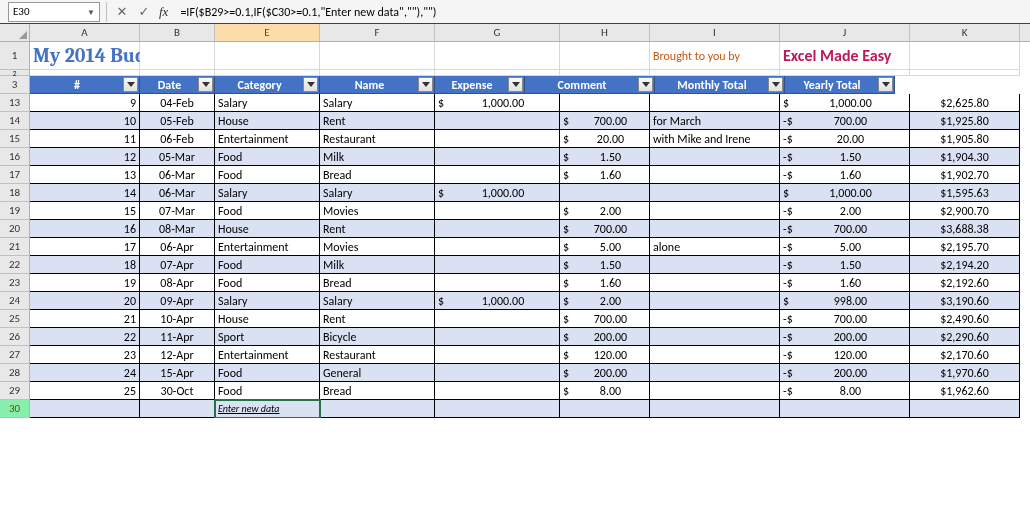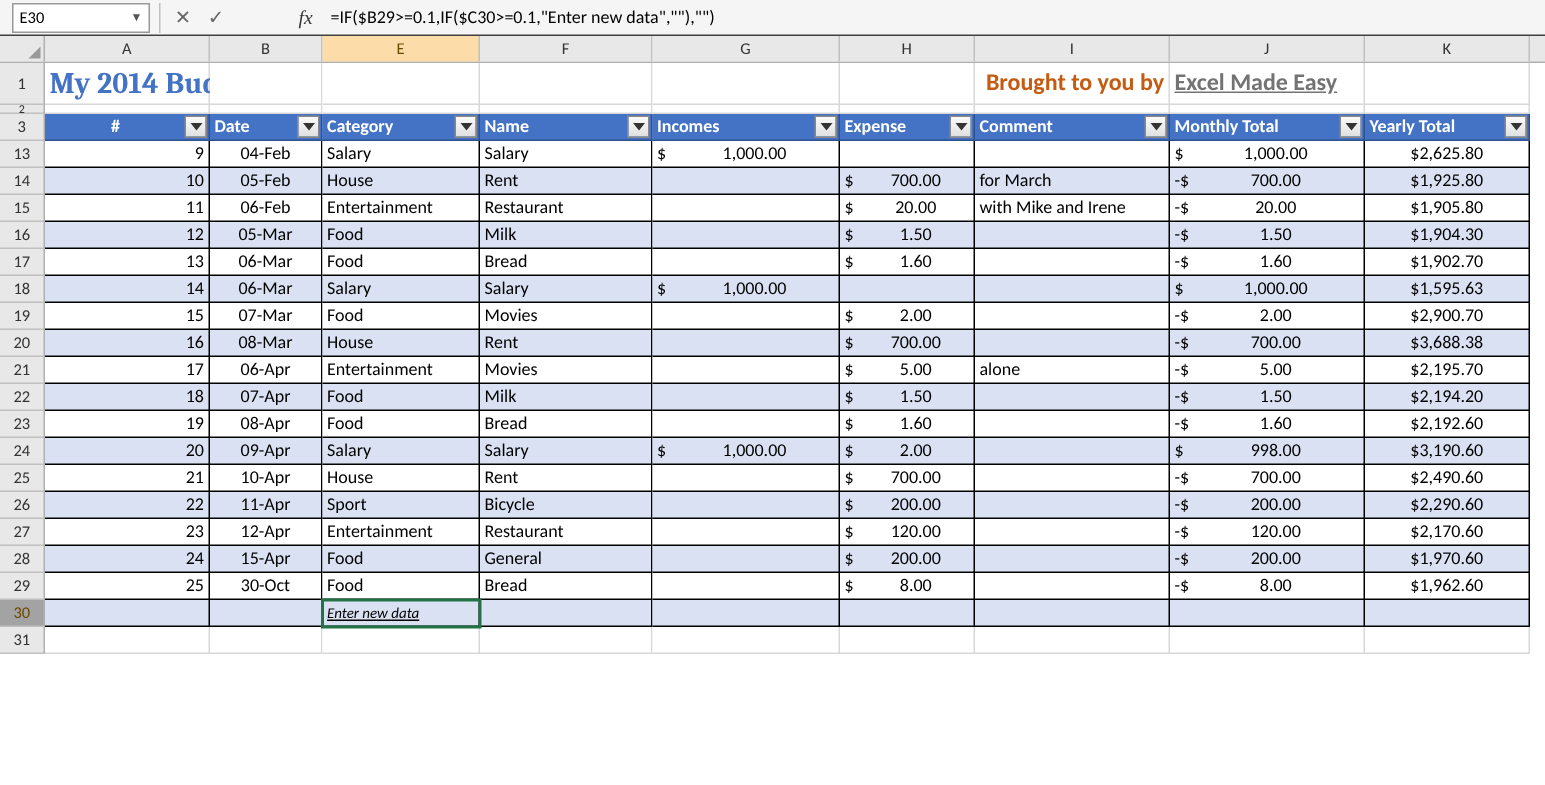--- a/index.html
+++ b/index.html
@@ -5,46 +5,46 @@
     * { box-sizing: border-box; margin: 0; padding: 0; }
     body { font-family: Calibri, Arial, sans-serif; font-size: 12px; background: #fff; user-select: none; }
     
     .formula-bar { display: flex; align-items: center; height: 24px; border-bottom: 1px solid #404040; background: #f5f5f5; }
     .name-box { width: 92px; height: 20px; border: 1px solid #999; background: #fff; display: flex; align-items: center; padding: 0 4px; margin: 0 4px 0 8px; position: relative; }
     .name-box-text { flex: 1; font-size: 11px; }
     .name-box-arrow { font-size: 8px; color: #555; }
     .fb-divider { width: 1px; height: 20px; background: #c0c0c0; margin: 0 2px; }
     .fb-icons { display: flex; align-items: center; gap: 8px; padding: 0 6px; }
     .fb-icon { color: #666; font-size: 13px; width: 14px; text-align: center; }
-    .fx-label { font-style: italic; font-family: 'Times New Roman', serif; font-size: 13px; color: #333; margin-left: 40px; }
+    .fx-label { font-style: italic; font-family: 'Times New Roman', serif; font-size: 13px; color: #333; }
     .formula-content { flex: 1; padding: 0 6px; font-size: 12px; color: #000; }
     
     .grid-wrap { position: relative; }
     .col-headers { display: flex; height: 18px; background: #e8e8e8; border-bottom: 1px solid #b0b0b0; }
     .corner { width: 30px; border-right: 1px solid #b0b0b0; background: #e8e8e8; position: relative; }
     .corner::after { content: ''; position: absolute; right: 2px; bottom: 2px; width: 0; height: 0; border-left: 8px solid transparent; border-bottom: 8px solid #999; }
     .col-h { text-align: center; border-right: 1px solid #c0c0c0; color: #333; font-size: 11px; line-height: 18px; background: #e8e8e8; }
     .col-h.sel { background: #fcdca8; color: #6b4a00; }
 
     .row { display: flex; }
     .row-h { width: 30px; min-width: 30px; text-align: center; border-right: 1px solid #b0b0b0; border-bottom: 1px solid #c0c0c0; background: #e8e8e8; color: #333; font-size: 11px; display: flex; align-items: center; justify-content: center; }
-    .row-h.sel { background: #a3a3a3; color: #6b4a00; }
+    .row-h.sel { background: #86efac; color: #6b4a00; }
     
     .cell { border-right: 1px solid #d8d8d8; border-bottom: 1px solid #d8d8d8; padding: 0 3px; display: flex; align-items: center; height: 18px; font-size: 12px; overflow: hidden; white-space: nowrap; background: #fff; }
 
     .cA { width: 110px; } .cB { width: 75px; } .cE { width: 105px; } .cF { width: 115px; }
     .cG { width: 125px; } .cH { width: 90px; } .cI { width: 130px; } .cJ { width: 130px; } .cK { width: 110px;}
 
     .title-row { height: 28px; }
     .title-row .cell { height: 28px; border-bottom: 1px solid #d8d8d8; }
     .budget-title { font-size: 20px; color: #4472c4; font-weight: bold; font-family: Cambria, serif; }
-    .brought { font-size: 16px; color: #c55a11; font-weight: bold; justify-content: flex-end; }
-    .excel-easy { font-size: 16px; color: #737373; font-weight: bold; text-decoration: underline; }
-
-    .header-row .cell { background: #4472c4; color: #fff; font-weight: bold; justify-content: flex-start; border-right: 1px solid #2f528f; border-bottom: 1px solid #2f528f; position: relative; padding-right: 18px; }
+    .brought { font-size: 12px; color: #c55a11; font-weight: normal; justify-content: flex-start; }
+    .excel-easy { font-size: 16px; color: #be185d; font-weight: bold; }
+
+    .header-row .cell { background: #4472c4; color: #fff; font-weight: bold; justify-content: center; border-right: 1px solid #2f528f; border-bottom: 1px solid #2f528f; position: relative; padding-right: 18px; }
     .header-row .cell.cA { justify-content: center; }
     .filter-btn { position: absolute; right: 1px; top: 1px; width: 15px; height: 15px; background: linear-gradient(#fafafa, #e0e0e0); border: 1px solid #888; display: flex; align-items: center; justify-content: center; }
     .filter-btn::after { content: ''; width: 0; height: 0; border-left: 4px solid transparent; border-right: 4px solid transparent; border-top: 5px solid #333; }
 
     .data .cell { border-right: 1px solid #000; border-bottom: 1px solid #000; }
     .data.alt .cell { background: #d9e1f2; }
     .num-r { justify-content: center; }
     .acct { justify-content: space-between; }
     .acct .sym { width: 12px; }
     .acct .val { text-align: center; flex: 1; }
@@ -120,24 +120,20 @@
         <span class="filter-btn"></span>
       </div>
     <div class="cell cE">
         <span>Category</span>
         <span class="filter-btn"></span>
       </div>
     <div class="cell cF">
         <span>Name</span>
         <span class="filter-btn"></span>
       </div>
-    <div class="cell cG">
-        <span>Incomes</span>
-        <span class="filter-btn"></span>
-      </div>
     <div class="cell cH">
         <span>Expense</span>
         <span class="filter-btn"></span>
       </div>
     <div class="cell cI">
         <span>Comment</span>
         <span class="filter-btn"></span>
       </div>
     <div class="cell cJ">
         <span>Monthly Total</span>
@@ -673,26 +669,14 @@
       <span class="enter-data">Enter new data</span>
     </div>
     <div class="cell cF"></div>
     <div class="cell cG"></div>
     <div class="cell cH"></div>
     <div class="cell cI"></div>
     <div class="cell cJ"></div>
     <div class="cell cK"></div>
   </div>
 
-  <div class="row">
-    <div class="row-h">31</div>
-    <div class="cell cA"></div>
-      <div class="cell cB"></div>
-      <div class="cell cE"></div>
-      <div class="cell cF"></div>
-      <div class="cell cG"></div>
-      <div class="cell cH"></div>
-      <div class="cell cI"></div>
-      <div class="cell cJ"></div>
-      <div class="cell cK"></div>
-  </div>
 
 </div>
 
 </body></html>

